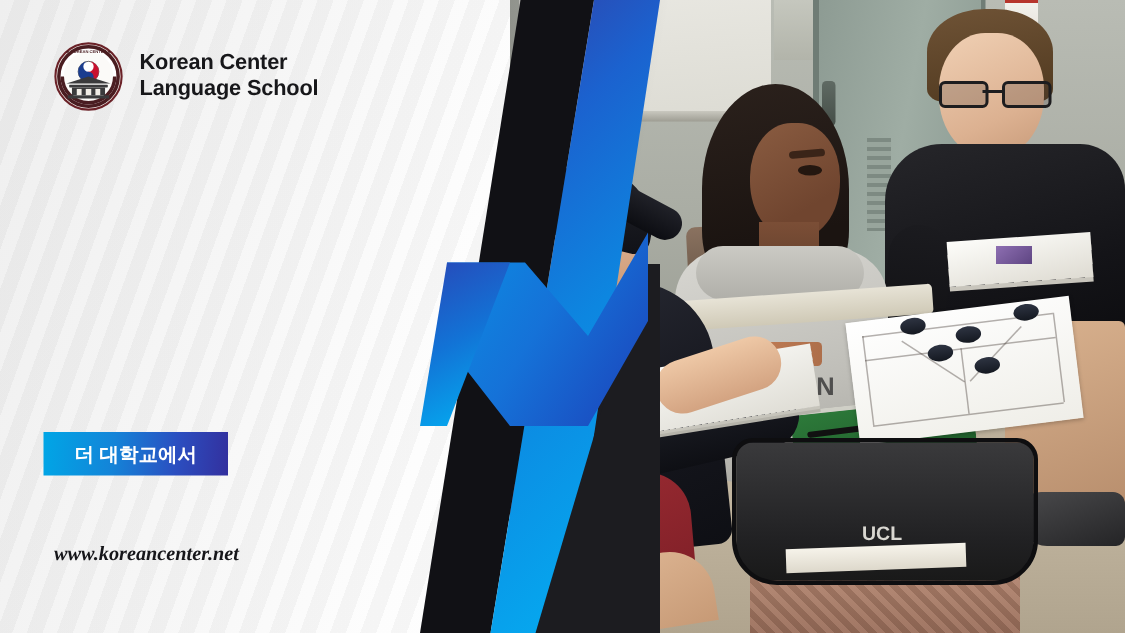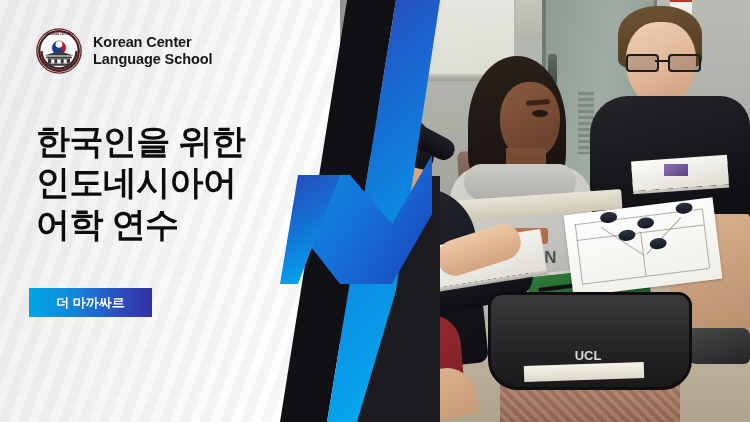--- a/index.html
+++ b/index.html
@@ -592,22 +592,20 @@
           <path d="M18 60 L50 50 L82 60 Z"></path>
           <rect x="33" y="68" width="7" height="9" fill="#f0ece6"></rect>
           <rect x="46" y="68" width="8" height="9" fill="#f0ece6"></rect>
           <rect x="60" y="68" width="7" height="9" fill="#f0ece6"></rect>
         </g>
       </svg>
       <div class="brand">Korean Center
 Language School</div>
     </div>
 
-    <h1 class="headline">한국인을 위한
-인도네시아어
-어학 연수</h1>
-
-
-    <button class="cta">더 마까싸르</button>
-
+
+
+    <button class="cta">더 대학교에서</button>
+
+    <div class="site">www.koreancenter.net</div>
   </div>
 
 </div>
 
 </body></html>

